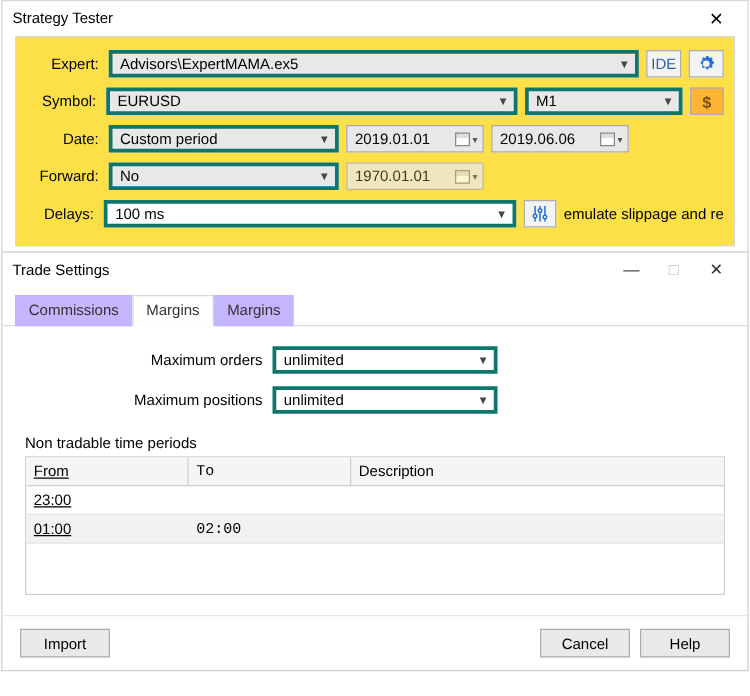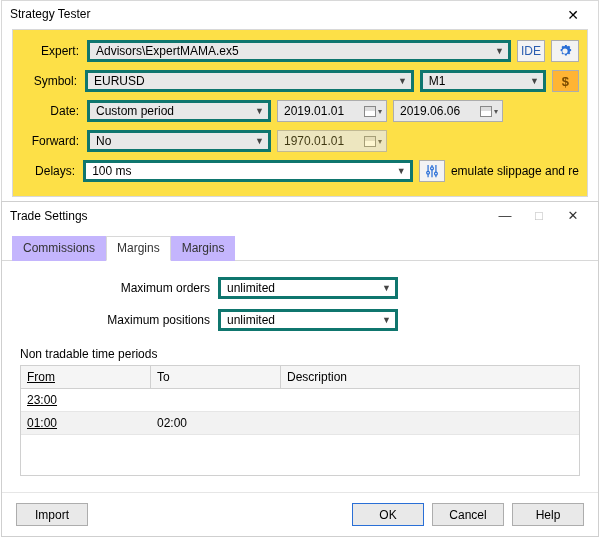--- a/index.html
+++ b/index.html
@@ -47,21 +47,21 @@
 .form-row { display: flex; align-items: center; margin-bottom: 10px; gap: 8px; }
 .form-lbl { width: 190px; text-align: right; }
 
 .section-title { margin: 16px 0 4px 0; }
 
 .grid { border: 1px solid #d0d0d0; }
 .grid-head { display: flex; background: #f5f5f5; border-bottom: 1px solid #d0d0d0; }
 .grid-head > div { padding: 4px 6px; border-right: 1px solid #d0d0d0; }
 .grid-head > div:last-child { border-right: none; }
 .col-from { width: 130px; text-decoration: underline; }
-.col-to { width: 130px; }
+.col-to { width: 130px; font-family: Liberation Mono, monospace; }
 .col-desc { flex: 1; }
 .grid-row { display: flex; border-bottom: 1px solid #e6e6e6; }
 .grid-row > div { padding: 4px 6px; }
 .grid-row.alt { background: #f2f2f2; }
 .grid-add { padding: 5px 6px; color: #333; }
 .grid-add .plus { color: #3aaa3a; font-weight: bold; margin-right: 2px; }
 .grid-spacer { height: 40px; }
 
 .buttons { display: flex; gap: 8px; padding: 10px 14px; border-top: 1px solid #e6e6e6; margin-top: 8px; }
 .btn { min-width: 72px; height: 23px; border: 1px solid #adadad; background: #e9e9e9; display: flex; align-items: center; justify-content: center; cursor: pointer; }
@@ -224,23 +224,20 @@
         <div class="col-desc"></div>
       </div>
       <div class="grid-spacer"></div>
     </div>
   </div>
   <div class="buttons">
     <div class="btn">
         <span>Import</span>
       </div>
     <div style="flex:1"></div>
-    <div class="btn primary">
-        <span>OK</span>
-      </div>
     <div class="btn">
         <span>Cancel</span>
       </div>
     <div class="btn">
         <span>Help</span>
       </div>
   </div>
 </div>
 
 </body></html>

